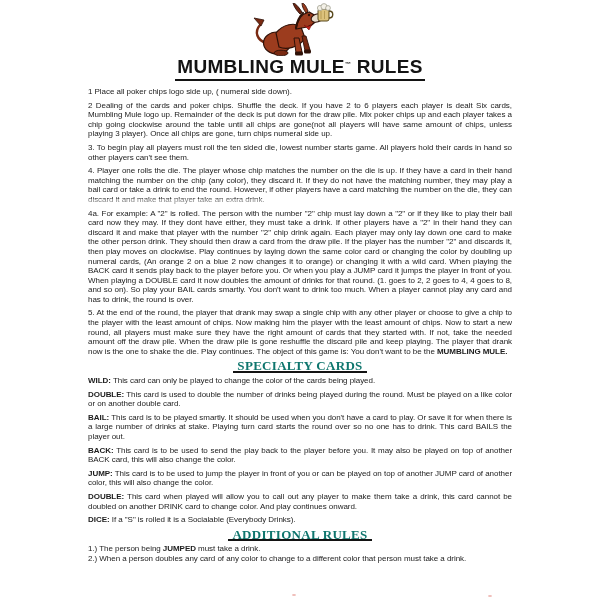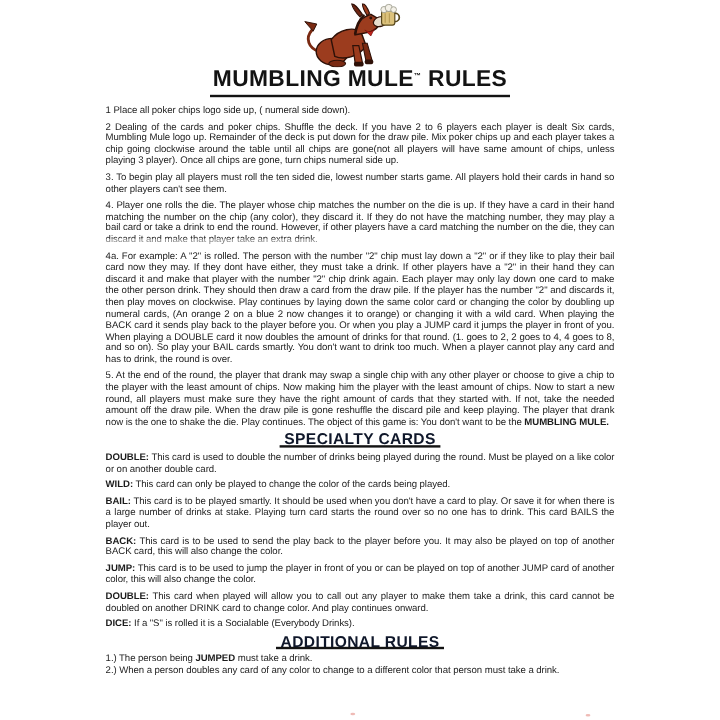--- a/index.html
+++ b/index.html
@@ -43,23 +43,24 @@
     text-align: justify;
   }
   p.rule { margin: 0 0 4px 0; }
   p.rule b { font-weight: 700; }
   .section-heading-wrap { text-align: center; margin: 5px 0 3px 0; }
   .section-heading {
     display: inline-block;
     font-size: 13px;
     font-weight: 800;
     letter-spacing: 0.3px;
-    color: #0f172a;
+    color: #0f766e;
     border-bottom: 2px solid #131313;
     padding: 0 4px 0 4px;
+    font-family: Liberation Serif, serif;
   }
   .specialty p.rule b.lead { font-weight: 800; }
   .additional p.addl { margin: 0; text-align: left; }
   
   .scan-band {
     position: absolute;
     left: 0; right: 0;
     top: 199px;
     height: 7px;
     background: rgba(255,255,255,0.45);
@@ -126,22 +127,22 @@
     <p class="rule"><span>3. To begin play all players must roll the ten sided die, lowest number starts game.  All players hold their cards in hand so other players can't see them.</span></p>
     <p class="rule"><span>4. Player one rolls the die. The player whose chip matches the number on the die is up. If they have a card in their hand matching the number on the chip (any color), they discard it. If they do not have the matching number, they may play a bail card or take a drink to end the round. However, if other players have a card matching the  number on the die, they can discard it and make that player take an extra drink.</span></p>
     <p class="rule"><span>4a. For example: A "2" is rolled. The person with the number "2" chip must lay down a "2" or if they like to play their bail card now they may. If they dont have either, they must take a drink. If other players have a "2" in their hand they can discard it and make that player with the number "2" chip drink again. Each player may only lay down one card to make the other person drink. They should then draw a card from the draw pile. If the player has the number "2" and discards it, then play moves on clockwise. Play continues by laying down the same color card or changing the color by doubling up numeral cards, (An orange 2 on a blue 2 now changes it to orange) or changing it with a wild card. When playing the BACK card it sends play back to the  player before you. Or when you play a JUMP card it jumps the player in front of you. When playing a DOUBLE card it now doubles the amount of drinks for that round. (1. goes to 2, 2 goes to 4, 4 goes to 8, and so on). So play your BAIL cards smartly. You don't want to drink too much. When a player cannot play any card and has to drink, the round is over.</span></p>
     <p class="rule"><span>5. At the end of the round, the player that drank may swap a single chip with any other player or choose to give a chip to the player with the least amount of chips. Now making him the player with the least amount of chips. Now to start a new round, all players must make sure they have the right amount of cards that they started with. If not, take the needed amount off the draw pile. When the draw pile is gone reshuffle  the discard pile and keep playing. The player that drank now is the one to shake the die. Play continues. The object of this game is: You don't want to be the </span><b>MUMBLING MULE.</b></p>
 
     <div class="section-heading-wrap">
       <span class="section-heading">SPECIALTY CARDS</span>
     </div>
 
     <div class="specialty">
+      <p class="rule"><b class="lead">WILD:</b> <span>This card can only be played to change the color of the cards being played.</span></p>
       <p class="rule"><b class="lead">DOUBLE:</b> <span>This card is used to double the number of drinks being played during the round. Must be played on a like color or on another double card.</span></p>
-      <p class="rule"><b class="lead">WILD:</b> <span>This card can only be played to change the color of the cards being played.</span></p>
       <p class="rule"><b class="lead">BAIL:</b> <span>This card is to be played smartly. It should be used when you don't have a card to play. Or save it for when there is a large number of drinks at stake. Playing turn card starts the round over so no one has to drink. This card BAILS the player out.</span></p>
       <p class="rule"><b class="lead">BACK:</b> <span>This card is to be used to send the play back to the player before you. It may also be played on top of another BACK card, this will also change the color.</span></p>
       <p class="rule"><b class="lead">JUMP:</b> <span>This card is to be used to jump the player in front of you or can be played on top of another JUMP card of another color, this will also change the color.</span></p>
       <p class="rule"><b class="lead">DOUBLE:</b> <span>This card when played will allow you to call out any player to make them take a drink, this card cannot be doubled on another DRINK card to change color. And play continues onward.</span></p>
       <p class="rule"><b class="lead">DICE:</b> <span>If a "S" is rolled it is a Socialable (Everybody Drinks).</span></p>
     </div>
 
     <div class="section-heading-wrap">
       <span class="section-heading">ADDITIONAL RULES</span>
     </div>

